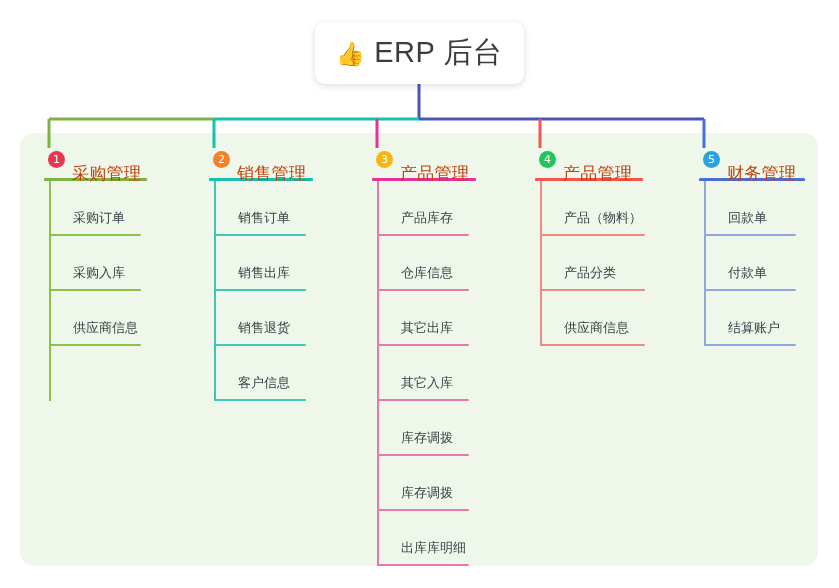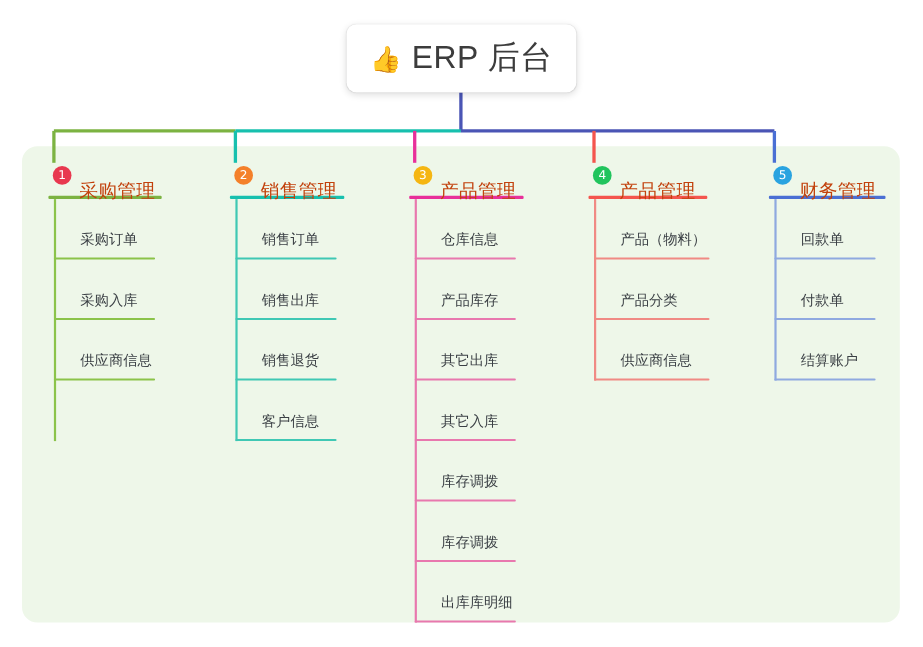--- a/index.html
+++ b/index.html
@@ -212,25 +212,25 @@
       </div>
       <div class="column" style="left: 372px;">
         <div class="col-head">
           <span class="badge" style="background: rgb(245, 182, 18);">3</span>
           <span class="col-title">产品管理</span>
         </div>
         <div class="head-rule" style="background: rgb(232, 48, 154); width: 104px;"></div>
         <div class="items">
           <div class="spine" style="background: rgb(232, 120, 174); height: 385px;"></div>
           <div class="item">
+            <span class="item-label">产品库存</span>
+            <div class="item-rule" style="background: rgb(232, 120, 174); width: 92px;"></div>
+          </div>
+          <div class="item">
             <span class="item-label">仓库信息</span>
-            <div class="item-rule" style="background: rgb(232, 120, 174); width: 92px;"></div>
-          </div>
-          <div class="item">
-            <span class="item-label">产品库存</span>
             <div class="item-rule" style="background: rgb(232, 120, 174); width: 92px;"></div>
           </div>
           <div class="item">
             <span class="item-label">其它出库</span>
             <div class="item-rule" style="background: rgb(232, 120, 174); width: 92px;"></div>
           </div>
           <div class="item">
             <span class="item-label">其它入库</span>
             <div class="item-rule" style="background: rgb(232, 120, 174); width: 92px;"></div>
           </div>

